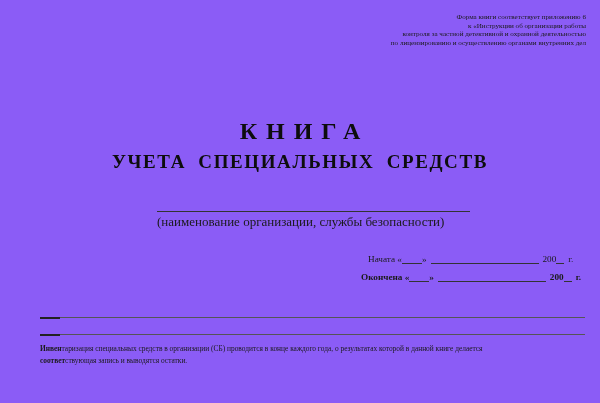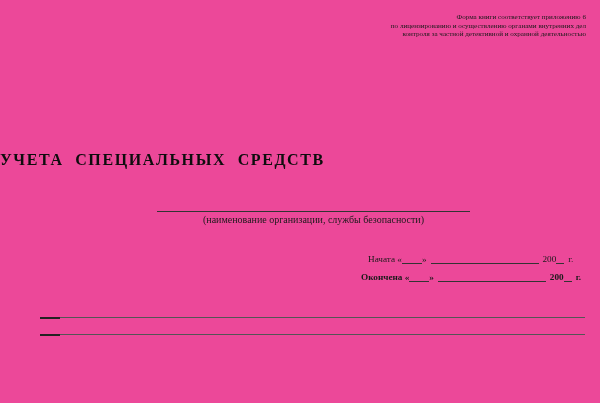--- a/index.html
+++ b/index.html
@@ -3,43 +3,43 @@
   <meta charset="utf-8">
   <style>
     html, body { margin: 0; padding: 0; }
     body {
       width: 600px; height: 403px; overflow: hidden;
       background: #ffffff;
       font-family: "Liberation Serif", "DejaVu Serif", serif;
       color: #111;
       position: relative;
     }
-    .page { position: absolute; left: 0; top: 0; width: 600px; height: 403px; background: #ec4899; }
+    .page { position: absolute; left: 0; top: 0; width: 600px; height: 403px; background: #8b5cf6; }
     .note {
       position: absolute; right: 14px; top: 13px; width: 300px;
       text-align: right; font-size: 7.1px; line-height: 8.6px; color: #1a1a1a;
     }
     .note div { white-space: nowrap; }
     .title1 {
       position: absolute; left: 0; width: 600px; top: 118px; text-align: center;
       font-size: 24px; font-weight: bold; letter-spacing: 9px; text-indent: 9px;
       color: #0d0d0d;
     }
     .title2 {
-      position: absolute; left: 0; width: 600px; top: 151px; 
-      font-size: 16px; font-weight: bold; letter-spacing: 1.6px;
+      position: absolute; left: 0; width: 600px; top: 151px; text-align: center;
+      font-size: 19px; font-weight: bold; letter-spacing: 1.6px;
       word-spacing: 6px; color: #0d0d0d;
     }
     .org-line {
       position: absolute; left: 157px; top: 211px; width: 313px; height: 0;
       border-top: 1px solid #333;
     }
     .org-caption {
-      position: absolute; left: 157px; width: 313px; top: 214px; text-align: center;
-      font-size: 10px; color: #1a1a1a;
+      position: absolute; left: 157px; width: 313px; top: 214px; 
+      font-size: 13px; color: #1a1a1a;
     }
     .date-row {
       position: absolute; font-size: 9.2px; color: #1a1a1a; white-space: nowrap;
       display: flex; align-items: flex-end;
     }
     .date-row .lbl { display: inline-block; }
     .blank { display: inline-block; border-bottom: 1px solid #333; height: 9px; }
     .date-row .sp { display: inline-block; width: 4px; }
     .rule {
       position: absolute; left: 40px; width: 545px; height: 0;
@@ -54,24 +54,26 @@
     }
     .footer-text b { font-weight: bold; }
   </style>
 </head>
 <body>
 
 <div class="page">
 
   <div class="note">
     <div>Форма книги соответствует приложению 6</div>
+    <div>к «Инструкции об организации работы</div>
+    <div>контроля за частной детективной и охранной деятельностью</div>
     <div>по лицензированию и осуществлению органами внутренних дел</div>
-    <div>контроля за частной детективной и охранной деятельностью</div>
   </div>
 
+  <div class="title1">КНИГА</div>
   <div class="title2">УЧЕТА СПЕЦИАЛЬНЫХ СРЕДСТВ</div>
 
   <div class="org-line"></div>
   <div class="org-caption">(наименование организации, службы безопасности)</div>
 
   <div class="date-row" style="left:368px; top:254px;">
     <span class="lbl">Начата «</span>
     <span class="blank" style="width:20px;"></span>
     <span class="lbl">»</span>
     <span class="sp"></span>
@@ -92,14 +94,18 @@
     <span class="sp"></span>
     <span class="lbl">200</span>
     <span class="blank" style="width:8px;"></span>
     <span class="sp"></span>
     <span class="lbl">г.</span>
   </div>
 
   <div class="rule" style="top:317px;"></div>
   <div class="rule" style="top:334px;"></div>
 
+  <div class="footer-text">
+    <b>Инвен</b><span>таризация специальных средств в организации (СБ) проводится в конце каждого года, о результатах которой в данной книге делается</span><br>
+    <b>соответ</b><span>ствующая запись и выводятся остатки.</span>
+  </div>
 
 </div>
 
 </body></html>

